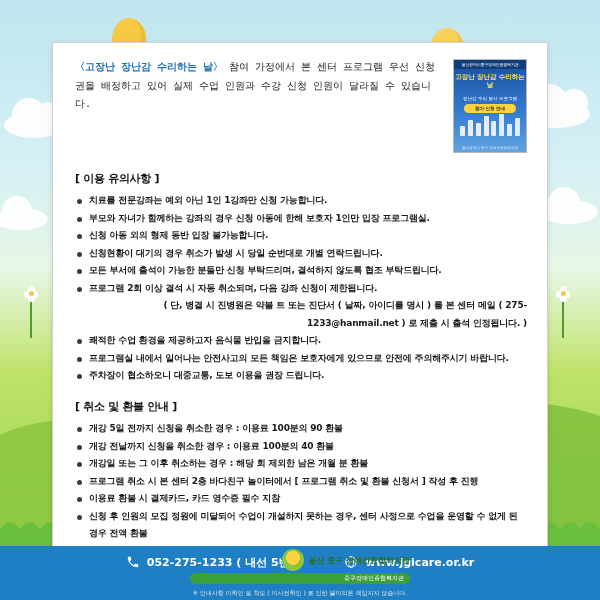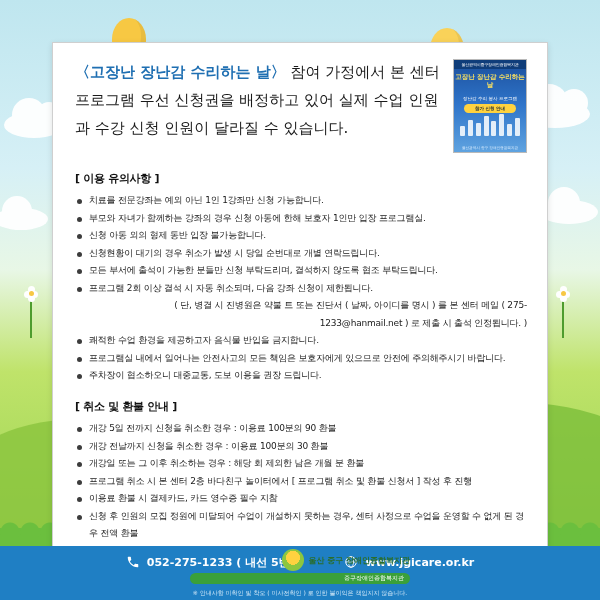--- a/index.html
+++ b/index.html
@@ -81,21 +81,21 @@
 
   
   .card {
     position:absolute;
     left:52px; top:42px; width:496px; height:510px;
     background:#ffffff;
     border:1px solid #cfcfcf;
     box-shadow:0 2px 6px rgba(0,0,0,.12);
     padding:16px 20px 14px 22px;
   }
-  .intro { color:#1a1a1a; font-size:15px; line-height:1.85; }
+  .intro { color:#1a1a1a; font-size:10px; line-height:1.85;font-family:Liberation Mono, monospace; }
   .intro .hl {
     color:#1f6fb2; font-weight:bold;
   }
   .poster {
     float:right;
     width:74px; height:94px;
     margin:0 0 4px 10px;
     border:1px solid #b9b9b9;
     background:linear-gradient(#1b4f9c 0%, #2f74c9 48%, #5fa3e0 100%);
     position:relative;
@@ -128,21 +128,21 @@
   }
   .poster .pfoot {
     position:absolute; left:0; right:0; bottom:2px;
     color:#d9ecff; font-size:3.6px; text-align:center;
   }
 
   h2.sec {
     font-size:11px; font-weight:bold; color:#111;
     margin:14px 0 6px 0; letter-spacing:-.3px;
   }
-  ul.list { list-style:none; margin:0; padding:0; }
+  ul.list { list-style:none; margin:0; padding:0;font-weight:bold; }
   ul.list > li {
     position:relative;
     padding-left:14px;
     font-size:9px; line-height:1.95; color:#1a1a1a;
     letter-spacing:-.2px;
   }
   ul.list > li:before {
     content:""; position:absolute; left:2px; top:7px;
     width:5px;height:5px;border-radius:50%;background:#3c3c3c;
   }
@@ -275,21 +275,21 @@
       <li>프로그램 2회 이상 결석 시 자동 취소되며, 다음 강좌 신청이 제한됩니다.</li>
       <li class="cont">( 단, 병결 시 진병원은 약불 트 또는 진단서 ( 날짜, 아이디를 명시 ) 를 본 센터 메일 ( 275-1233@hanmail.net ) 로 제출 시 출석 인정됩니다. )</li>
       <li>쾌적한 수업 환경을 제공하고자 음식물 반입을 금지합니다.</li>
       <li>프로그램실 내에서 일어나는 안전사고의 모든 책임은 보호자에게 있으므로 안전에 주의해주시기 바랍니다.</li>
       <li>주차장이 협소하오니 대중교통, 도보 이용을 권장 드립니다.</li>
     </ul>
 
     <h2 class="sec">[ 취소 및 환불 안내 ]</h2>
     <ul class="list">
       <li>개강 5일 전까지 신청을 취소한 경우 : 이용료 100분의 90 환불</li>
-      <li>개강 전날까지 신청을 취소한 경우 : 이용료 100분의 30 환불</li>
+      <li>개강 전날까지 신청을 취소한 경우 : 이용료 100분의 40 환불</li>
       <li>개강일 또는 그 이후 취소하는 경우 : 해당 회 제외한 남은 개월 분 환불</li>
       <li>프로그램 취소 시 본 센터 2층 바다친구 놀이터에서 [ 프로그램 취소 및 환불 신청서 ] 작성 후 진행</li>
       <li>이용료 환불 시 결제카드, 카드 영수증 필수 지참</li>
       <li>신청 후 인원의 모집 정원에 미달되어 수업이 개설하지 못하는 경우, 센터 사정으로 수업을 운영할 수 없게 된 경우 전액 환불</li>
     </ul>
   </div>
 
   <div class="footer">
     <div class="row">
       <div class="item">

